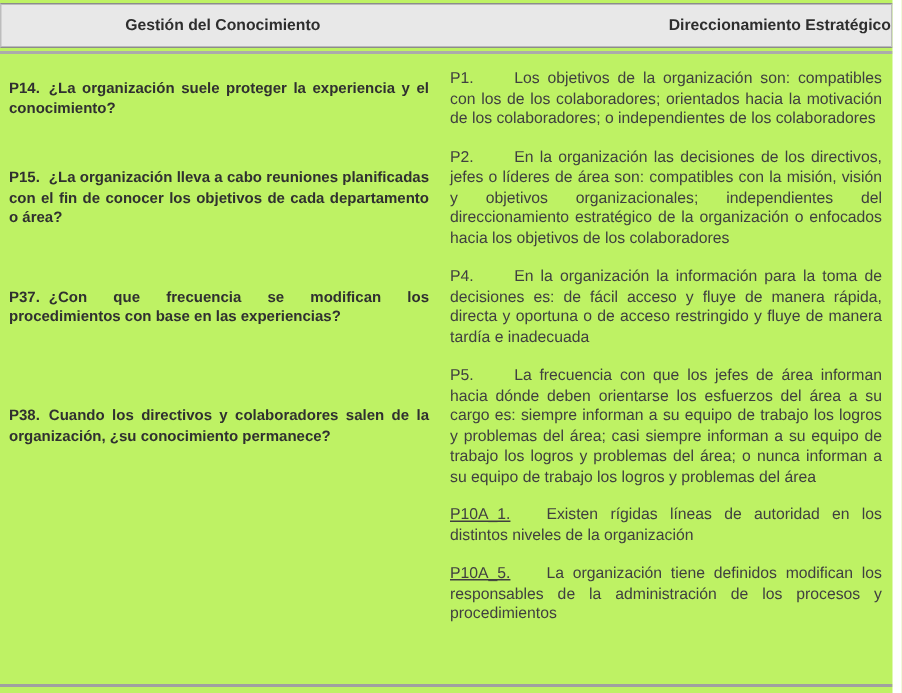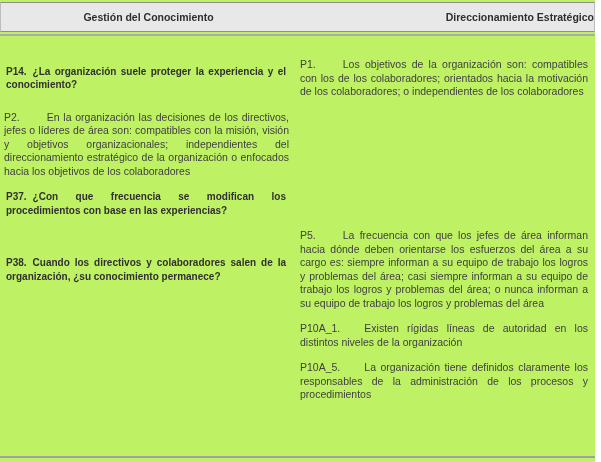--- a/index.html
+++ b/index.html
@@ -32,39 +32,39 @@
   }
   .th.left  { flex: 0 0 295px; }
   .th.right { flex: 1 1 auto; text-align: right; }
   .subrule {
     margin-top: 2px;
     border-top: 2px solid #ababab;
     height: 0;
   }
   
   .tbody {
-    padding-top: 22px;
+    padding-top: 10px;
     font-size: 10.5px;
     line-height: 13.5px;
     color: #404040;
   }
   .row {
     display: grid;
     grid-template-columns: 296px 1fr;
     margin-bottom: 12px;
   }
   .row:last-child { margin-bottom: 0; }
   .cell { min-width: 0; }
   .cell.left  { padding: 0 10px 0 6px; align-self: center; }
   .cell.right { padding: 0 7px 0 4px; }
   p { margin: 0; text-align: justify; }
   .q { font-weight: bold; color: #303030; font-size: 10px; }
   .q .lbl { margin-right: 6px; }
   .a .lbl { margin-right: 27px; }
-  .row.tabwide .a .lbl { margin-right: 24px; }
+  .row.tabwide .a .lbl { margin-right: 24px; text-decoration: underline; }
   .bottom-rule {
     position: absolute;
     left: 0;
     bottom: 4px;
     width: 100%;
     border-top: 2px solid #a0a0a0;
     height: 0;
   }
 </style>
 </head>
@@ -83,28 +83,34 @@
     <div class="row">
       <div class="cell left">
         <p class="q"><span class="lbl">P14.</span><span>¿La organización suele proteger la experiencia y el conocimiento?</span></p>
       </div>
       <div class="cell right">
         <p class="a"><span class="lbl">P1.</span><span>Los objetivos de la organización son: compatibles con los de los colaboradores; orientados hacia la motivación de los colaboradores; o independientes de los colaboradores</span></p>
       </div>
     </div>
 
     <div class="row">
+      <div class="cell left">
+        <p class="q"><span class="lbl">P15.</span><span>¿La organización lleva a cabo reuniones planificadas con el fin de conocer los objetivos de cada departamento o área?</span></p>
+      </div>
       <div class="cell right">
         <p class="a"><span class="lbl">P2.</span><span>En la organización las decisiones de los directivos, jefes o líderes de área son: compatibles con la misión, visión y objetivos organizacionales; independientes del direccionamiento estratégico de la organización o enfocados hacia los objetivos de los colaboradores</span></p>
       </div>
     </div>
 
     <div class="row">
       <div class="cell left">
         <p class="q"><span class="lbl">P37.</span><span>¿Con que frecuencia se modifican los procedimientos con base en las experiencias?</span></p>
+      </div>
+      <div class="cell right">
+        <p class="a"><span class="lbl">P4.</span><span>En la organización la información para la toma de decisiones es: de fácil acceso y fluye de manera rápida, directa y oportuna o de acceso restringido y fluye de manera tardía e inadecuada</span></p>
       </div>
     </div>
 
     <div class="row">
       <div class="cell left">
         <p class="q"><span class="lbl">P38.</span><span>Cuando los directivos y colaboradores salen de la organización, ¿su conocimiento permanece?</span></p>
       </div>
       <div class="cell right">
         <p class="a"><span class="lbl">P5.</span><span>La frecuencia con que los jefes de área informan hacia dónde deben orientarse los esfuerzos del área a su cargo es: siempre informan a su equipo de trabajo los logros y problemas del área; casi siempre informan a su equipo de trabajo los logros y problemas del área; o nunca informan a su equipo de trabajo los logros y problemas del área</span></p>
       </div>
@@ -114,20 +120,20 @@
       <div class="cell left"></div>
       <div class="cell right">
         <p class="a"><span class="lbl">P10A_1.</span><span>Existen rígidas líneas de autoridad en los distintos niveles de la organización</span></p>
       </div>
     </div>
 
 
     <div class="row tabwide">
       <div class="cell left"></div>
       <div class="cell right">
-        <p class="a"><span class="lbl">P10A_5.</span><span>La organización tiene definidos claramente los responsables de la administración de los procesos y procedimientos</span></p>
+        <p class="a"><span class="lbl">P10A_5.</span><span>La organización tiene definidos modifican los responsables de la administración de los procesos y procedimientos</span></p>
       </div>
     </div>
 
   </div>
 
   <div class="bottom-rule"></div>
 </div>
 
 </body></html>

